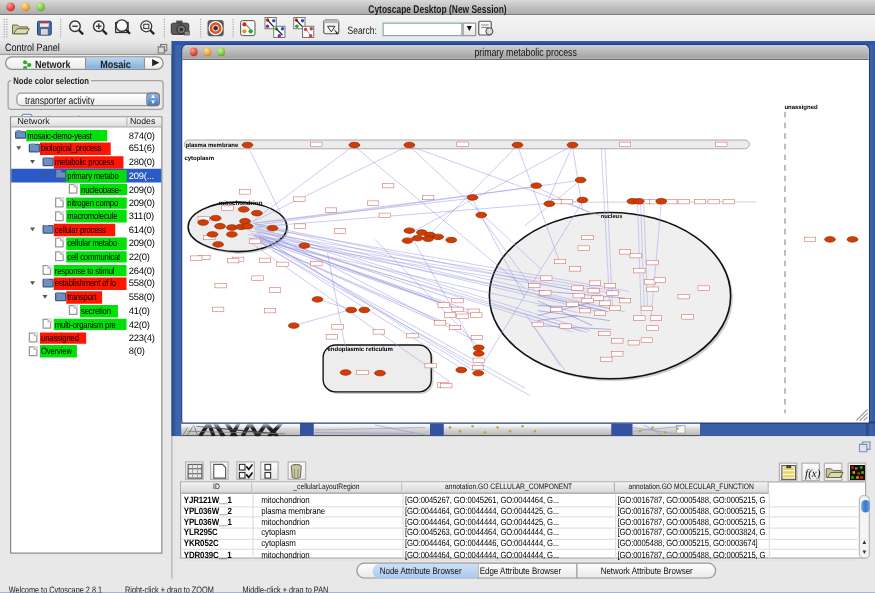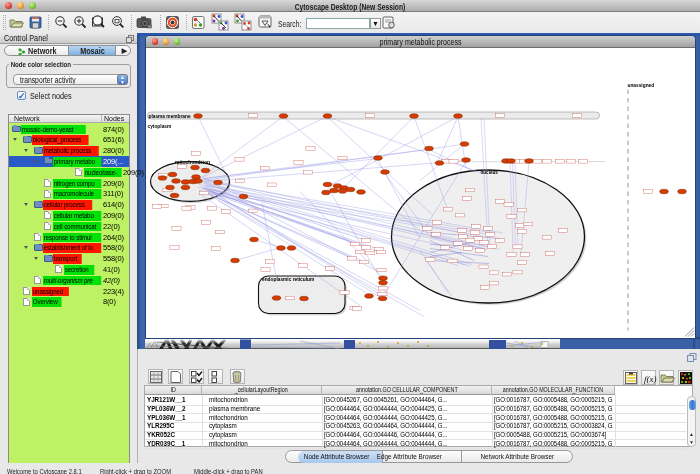--- a/index.html
+++ b/index.html
@@ -37,21 +37,21 @@
 #grpbox { left:6px; top:31px; width:125px; height:24px; border:1px solid #a0a0a0; border-radius:3px; }
 #grplbl { left:9px; top:27px; font-size:7.5px; font-weight:bold; color:#222; background:#e8e8e8; padding:0 2px; transform:scaleX(0.82); transform-origin:0 0; }
 #combo { left:13px; top:41px; width:115px; height:11px; background:linear-gradient(#ffffff,#ececec); border:1px solid #999; border-radius:4px;
   font-size:8.5px; color:#111; line-height:10px; overflow:hidden; }
 #combo .t { position:absolute; left:6px; top:0px; line-height:10px; transform:scaleX(0.8); transform-origin:0 0; }
 #combo-btn { left:117px; top:41px; width:11px; height:11px; border-radius:3px;
   background:linear-gradient(#8abaed,#4377c9); border:1px solid #777; color:#fff; font-size:5px; line-height:5px; text-align:center; }
 #chk { left:17px; top:58px; width:9px; height:9px; border-radius:2px; background:linear-gradient(#fdfdfd,#dce8f8); border:1px solid #6f93c2;
   color:#2a62b8; font-size:9px; line-height:8px; text-align:center; font-weight:bold;}
 #chklbl { left:30px; top:58px; font-size:9px; color:#111; transform:scaleX(0.8); transform-origin:0 0; }
-#treebox { left:8px; top:81px; width:122px; height:350px; background:#bef264; border:1px solid #8a8a8a; }
+#treebox { left:8px; top:60px; width:122px; height:350px; background:#ffffff; border:1px solid #8a8a8a; }
 #treehd { left:0px; top:0px; width:120px; height:7.5px; background:linear-gradient(#f6f6f6,#dcdcdc);
   border-bottom:1px solid #aaa; font-size:7px; color:#111; }
 .trow { position:absolute; left:0; width:120px; height:10.8px; font-size:7.5px; letter-spacing:-0.15px; color:#000; }
 .chip { position:absolute; top:0.5px; height:9.75px; line-height:10px; padding:0 1px; white-space:nowrap; overflow:hidden; }
 .cnt { position:absolute; left:94px; top:0.5px; line-height:10px; }
 .arr { position:absolute; top:3.4px; width:0; height:0; border-left:2.9px solid transparent; border-right:2.9px solid transparent; border-top:3.9px solid #555; }
 .fold { position:absolute; top:1.5px; width:9px; height:6.5px; background:#6e8fc0; border:1px solid #3c5a88; border-radius:1px; }
 .fold:before { content:""; position:absolute; left:0px; top:-1.5px; width:4px; height:1.5px; background:#6e8fc0; border-radius:1px 1px 0 0; }
 .file { position:absolute; top:0.8px; width:6.5px; height:8px; background:#fff; border:1px solid #999; }
 .file:before { content:""; position:absolute; right:-1px; top:-1px; border-style:solid; border-width:0 3px 3px 0; border-color:transparent #e8e8e8 #bbb transparent; }
@@ -560,21 +560,21 @@
           <div class="fold" style="left:25px"></div>
           <div class="chip" style="left:34px;width:67.7px;transform:scaleX(0.82);transform-origin:0 0;background:#ff1500">metabolic process</div>
           <div class="cnt" style="">280(0)</div>
         </div>
         <div class="trow" style="top:41.400000000000006px;background:#2a59c8;">
           <div class="arr" style="left:25px"></div>
           <div class="fold" style="left:35px"></div>
           <div class="chip" style="left:44px;width:59.1px;transform:scaleX(0.82);transform-origin:0 0;background:#00e107">primary metabo</div>
           <div class="cnt" style="color:#fff;">209(...</div>
         </div>
-        <div class="trow" style="top:52.2px;margin-left:20px;">
+        <div class="trow" style="top:52.2px;">
           <div class="file" style="left:46px"></div>
           <div class="chip" style="left:55px;width:45.7px;transform:scaleX(0.82);transform-origin:0 0;background:#00e107">nucleobase-</div>
           <div class="cnt" style="">209(0)</div>
         </div>
         <div class="trow" style="top:63px;">
           <div class="file" style="left:35px"></div>
           <div class="chip" style="left:44px;width:59.1px;transform:scaleX(0.82);transform-origin:0 0;background:#00e107">nitrogen compo</div>
           <div class="cnt" style="">209(0)</div>
         </div>
         <div class="trow" style="top:73.80000000000001px;">
@@ -613,21 +613,21 @@
           <div class="arr" style="left:25px"></div>
           <div class="fold" style="left:35px"></div>
           <div class="chip" style="left:44px;width:34.8px;transform:scaleX(0.82);transform-origin:0 0;background:#ff1500">transport</div>
           <div class="cnt" style="">558(0)</div>
         </div>
         <div class="trow" style="top:149.4px;">
           <div class="file" style="left:46px"></div>
           <div class="chip" style="left:55px;width:37.2px;transform:scaleX(0.82);transform-origin:0 0;background:#00e107">secretion</div>
           <div class="cnt" style="">41(0)</div>
         </div>
-        <div class="trow" style="top:160.20000000000002px;font-style:italic;">
+        <div class="trow" style="top:160.20000000000002px;">
           <div class="file" style="left:25px"></div>
           <div class="chip" style="left:34px;width:71.3px;transform:scaleX(0.82);transform-origin:0 0;background:#00e107">multi-organism pre</div>
           <div class="cnt" style="">42(0)</div>
         </div>
         <div class="trow" style="top:171px;">
           <div class="file" style="left:14px"></div>
           <div class="chip" style="left:23px;width:44.5px;transform:scaleX(0.82);transform-origin:0 0;background:#ff1500">unassigned</div>
           <div class="cnt" style="">223(4)</div>
         </div>
         <div class="trow" style="top:181.8px;">
@@ -760,21 +760,21 @@
 
   <div class="abs" style="left:549px;top:47px;width:9px;height:51px;background:#f4f4f4;border:1px solid #bbb;border-radius:4px">
     <div style="position:absolute;left:0.5px;top:3px;width:7px;height:10px;border-radius:3.5px;background:linear-gradient(90deg,#6aa4e8,#3a77cc 50%,#6aa4e8)"></div>
     <div style="position:absolute;left:1px;top:34px;font-size:5px;color:#333">▲</div>
     <div style="position:absolute;left:1px;top:42px;font-size:5px;color:#333">▼</div>
   </div>
 </div>
 
 <div class="abs" id="btabs">
   <div id="btab-sel"><span>Node Attribute Browser</span></div>
-  <div style="position:absolute;left:85px;top:0;width:91px;height:15px;border-right:1px solid #999;line-height:12px"><span>Edge Attribute Browser</span></div>
+  <div style="position:absolute;left:85px;top:0;width:91px;height:15px;border-right:1px solid #999;text-align:center;line-height:12px"><span>Edge Attribute Browser</span></div>
   <div style="position:absolute;left:176px;top:0;width:110px;height:12px;text-align:center;line-height:12px"><span>Network Attribute Browser</span></div>
 </div>
 
 <div class="abs" id="status">
   <span class="abs" style="left:7px;top:4px;transform:scaleX(0.78);transform-origin:0 0">Welcome to Cytoscape 2.8.1</span>
   <span class="abs" style="left:100px;top:4px;transform:scaleX(0.78);transform-origin:0 0">Right-click + drag to ZOOM</span>
   <span class="abs" style="left:194px;top:4px;transform:scaleX(0.78);transform-origin:0 0">Middle-click + drag to PAN</span>
 </div>
 
 </body></html>

